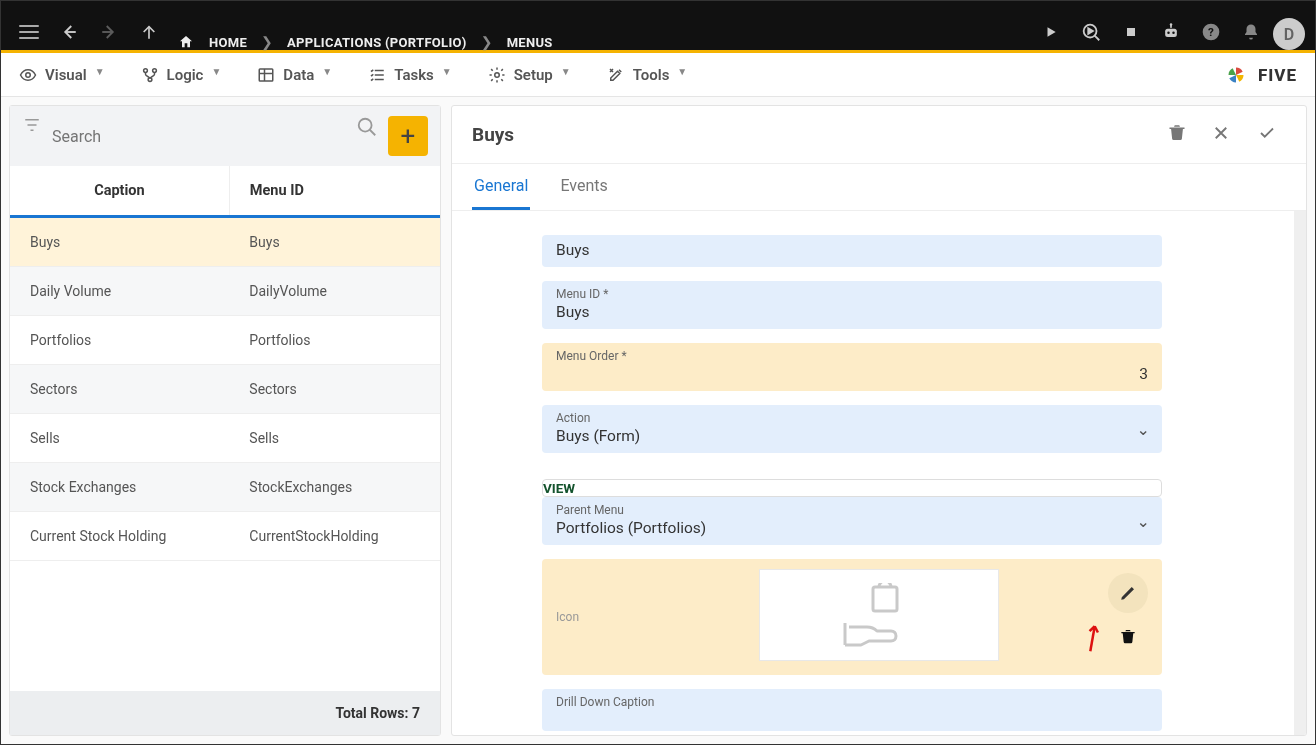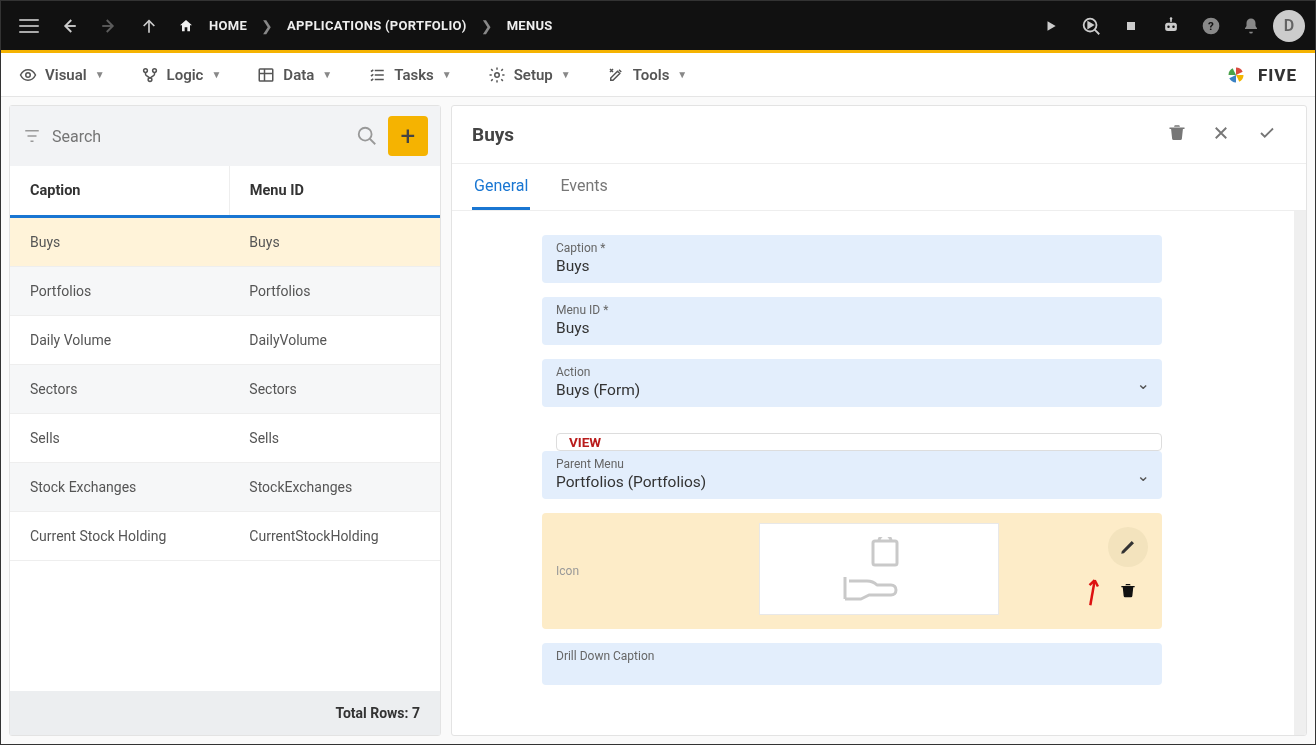--- a/index.html
+++ b/index.html
@@ -1,48 +1,48 @@
 <!DOCTYPE html>
 <html><head>
 <meta charset="utf-8">
 <style>
   * { box-sizing: border-box; margin: 0; padding: 0; font-family: -apple-system, BlinkMacSystemFont, "Segoe UI", Roboto, Arial, sans-serif; }
   html, body { height: 100%; }
   body { background: #fff; display: flex; flex-direction: column; height: 745px; width: 1316px; overflow: hidden; border: 1px solid #333;}
 
   
-  .topbar { background: #111; color: #eee; height: 52px; display: flex; align-items: center; padding: 0 10px; gap: 4px; border-bottom: 3px solid #f5b301;}
+  .topbar { background: #111; color: #eee; height: 52px; display: flex; align-items: flex-end; padding: 0 10px; gap: 4px; border-bottom: 3px solid #f5b301;}
   .topbar .icon-btn { width: 36px; height: 36px; display:flex; align-items:center; justify-content:center; color:#ccc; cursor:pointer; border-radius:4px;}
   .topbar .breadcrumb { display:flex; align-items:center; gap:14px; margin-left:6px; font-size:13px; font-weight:700; color:#eee; letter-spacing:.3px;}
   .topbar .bc-sep { color:#888; font-size:14px; font-weight:400;}
   .topbar .spacer { flex:1; }
   .topbar .avatar { width:32px;height:32px;border-radius:50%;background:#ccc;color:#636363;display:flex;align-items:center;justify-content:center;font-weight:600;}
   .topbar svg { display:block; }
   .hamburger{width:20px;height:14px;display:flex;flex-direction:column;justify-content:space-between;}
   .hamburger span{height:2px;background:#aaa;border-radius:1px;}
 
   
   .menubar { height:44px;background:#fff;border-bottom:1px solid #e5e5e5;display:flex;align-items:center;padding:0 18px;gap:36px;}
-  .menubar .menu-item { display:flex;align-items:center;gap:8px;color:#555;font-size:15px;font-weight:600;cursor:pointer;}
+  .menubar .menu-item { display:flex;gap:8px;color:#555;font-size:15px;font-weight:600;cursor:pointer;}
   .menubar .menu-item .tri{font-size:10px;color:#888;}
   .menubar .logo{margin-left:auto;display:flex;align-items:center;gap:12px;color:#333;font-weight:800;font-size:17px;letter-spacing:1px;}
   .logo-pinwheel{width:20px;height:20px;position:relative;}
 
   
   .main { flex:1; display:flex; gap:10px; padding:8px; background:#fafafa; overflow:hidden;}
   .left-panel { width:432px; background:#fff; border:1px solid #e3e3e3; border-radius:3px; display:flex;flex-direction:column;}
-  .search-row { display:flex;align-items:center;gap:10px;padding:10px 12px;background:#f2f3f5;}
+  .search-row { display:flex;gap:10px;padding:10px 12px;background:#f2f3f5;}
   .search-row .filter-ico{color:#888;}
   .search-row input{flex:1;border:none;background:transparent;font-size:16px;color:#666;outline:none;}
   .search-row .search-ico{color:#888;font-size:18px;}
   .add-btn{width:40px;height:40px;background:#f5b301;border-radius:4px;display:flex;align-items:center;justify-content:center;font-size:26px;color:#444;font-weight:400;cursor:pointer;}
 
   table.list{width:100%;border-collapse:collapse;}
   table.list thead th{text-align:left;font-size:14.5px;font-weight:700;color:#333;padding:16px 20px;border-bottom:3px solid #1976d2;background:#fff;}
-  table.list thead th:first-child{border-right:1px solid #eee;}
+  table.list thead th:first-child{border-right:1px solid #eee;text-align:center;}
   table.list tbody tr{border-bottom:1px solid #eee;}
   table.list tbody tr:nth-child(even){background:#f6f7f8;}
   table.list tbody tr.selected{background:#fff3d9;}
   table.list td{padding:16px 20px;font-size:14px;color:#555;}
 
   .left-footer{margin-top:auto;background:#eceef0;padding:14px 20px;text-align:right;font-size:14px;font-weight:700;color:#333;}
 
   .right-panel{flex:1;background:#fff;border:1px solid #e3e3e3;border-radius:3px;display:flex;flex-direction:column;overflow:hidden;min-width:0;}
   .right-header{display:flex;align-items:center;padding:12px 20px;border-bottom:1px solid #eee;gap:10px;}
   .right-header h2{font-size:19px;font-weight:700;color:#444;}
@@ -56,21 +56,21 @@
   .form-scroll{flex:1;overflow-y:auto;padding:24px 16px 24px 90px;}
   .form-inner{max-width:620px;}
   .field{background:#e3eefc;border-radius:4px;padding:6px 14px 8px;margin-bottom:14px;position:relative;}
   .field.highlight{background:#fdecc8;}
   .field .flabel{font-size:12px;color:#666;margin-bottom:2px;}
   .field .fvalue{font-size:15.5px;color:#333;}
   .field .fval-right{text-align:right;}
   .field .chev{position:absolute;right:12px;top:50%;transform:translateY(-50%);color:#555;}
   .field-row{display:flex;align-items:stretch;gap:12px;flex-direction:column;}
   .field-row .field{flex:1;}
-  .view-btn{border:1px solid #ddd;border-radius:4px;background:#fff;color:#b91c1c;font-weight:700;font-size:13.5px;padding:0 12px;display:flex;align-items:center;cursor:pointer;margin-left:14px;}
+  .view-btn{border:1px solid #ddd;border-radius:4px;background:#fff;color:#14532d;font-weight:700;font-size:13.5px;padding:0 0;display:flex;align-items:center;cursor:pointer;}
 
   .icon-field{background:#fdecc8;border-radius:4px;padding:10px 14px 14px;margin-bottom:14px;display:flex;align-items:center;gap:14px;position:relative;min-height:110px;}
   .icon-field .flabel{font-size:12px;color:#999;min-width:40px;padding-top:4px;}
   .icon-preview{flex:0 0 auto; margin-left:auto; margin-right:auto; width:240px;height:92px;background:#fff;border:1px solid #e8e8e8;display:flex;align-items:center;justify-content:center;}
   .icon-actions{display:flex;flex-direction:column;gap:14px;align-items:center;position:absolute;right:14px;top:14px;}
   .edit-circle{width:40px;height:40px;border-radius:50%;background:#f3e3bd;display:flex;align-items:center;justify-content:center;cursor:pointer;}
 
   .red-arrow{position:absolute;right:54px;top:62px;transform:rotate(-35deg);}
   .red-arrow svg{display:block;}
 
@@ -244,26 +244,26 @@
           <th>Caption</th>
           <th>Menu ID</th>
         </tr>
       </thead>
       <tbody id="list-body">
           <tr class="selected">
             <td>Buys</td>
             <td>Buys</td>
           </tr>
           <tr>
+            <td>Daily Volume</td>
+            <td>DailyVolume</td>
+          </tr>
+          <tr>
             <td>Portfolios</td>
             <td>Portfolios</td>
-          </tr>
-          <tr>
-            <td>Daily Volume</td>
-            <td>DailyVolume</td>
           </tr>
           <tr>
             <td>Sectors</td>
             <td>Sectors</td>
           </tr>
           <tr>
             <td>Sells</td>
             <td>Sells</td>
           </tr>
           <tr>
@@ -300,26 +300,29 @@
       </div>
     </div>
     <div class="tabs">
       <div class="tab active">General</div>
       <div class="tab">Events</div>
     </div>
     <div style="flex:1;display:flex;overflow:hidden;">
     <div class="form-scroll">
       <div class="form-inner">
         <div class="field">
-          <div class="flabel">Caption *</div>
           <div class="fvalue">Buys</div>
         </div>
         <div class="field">
           <div class="flabel">Menu ID *</div>
           <div class="fvalue">Buys</div>
+        </div>
+        <div class="field highlight">
+          <div class="flabel">Menu Order *</div>
+          <div class="fvalue fval-right">3</div>
         </div>
         <div class="field-row">
           <div class="field">
             <div class="flabel">Action</div>
             <div class="fvalue">Buys (Form)</div>
             <span class="chev">⌄</span>
           </div>
           <div class="view-btn">VIEW</div>
         </div>
         <div class="field">

